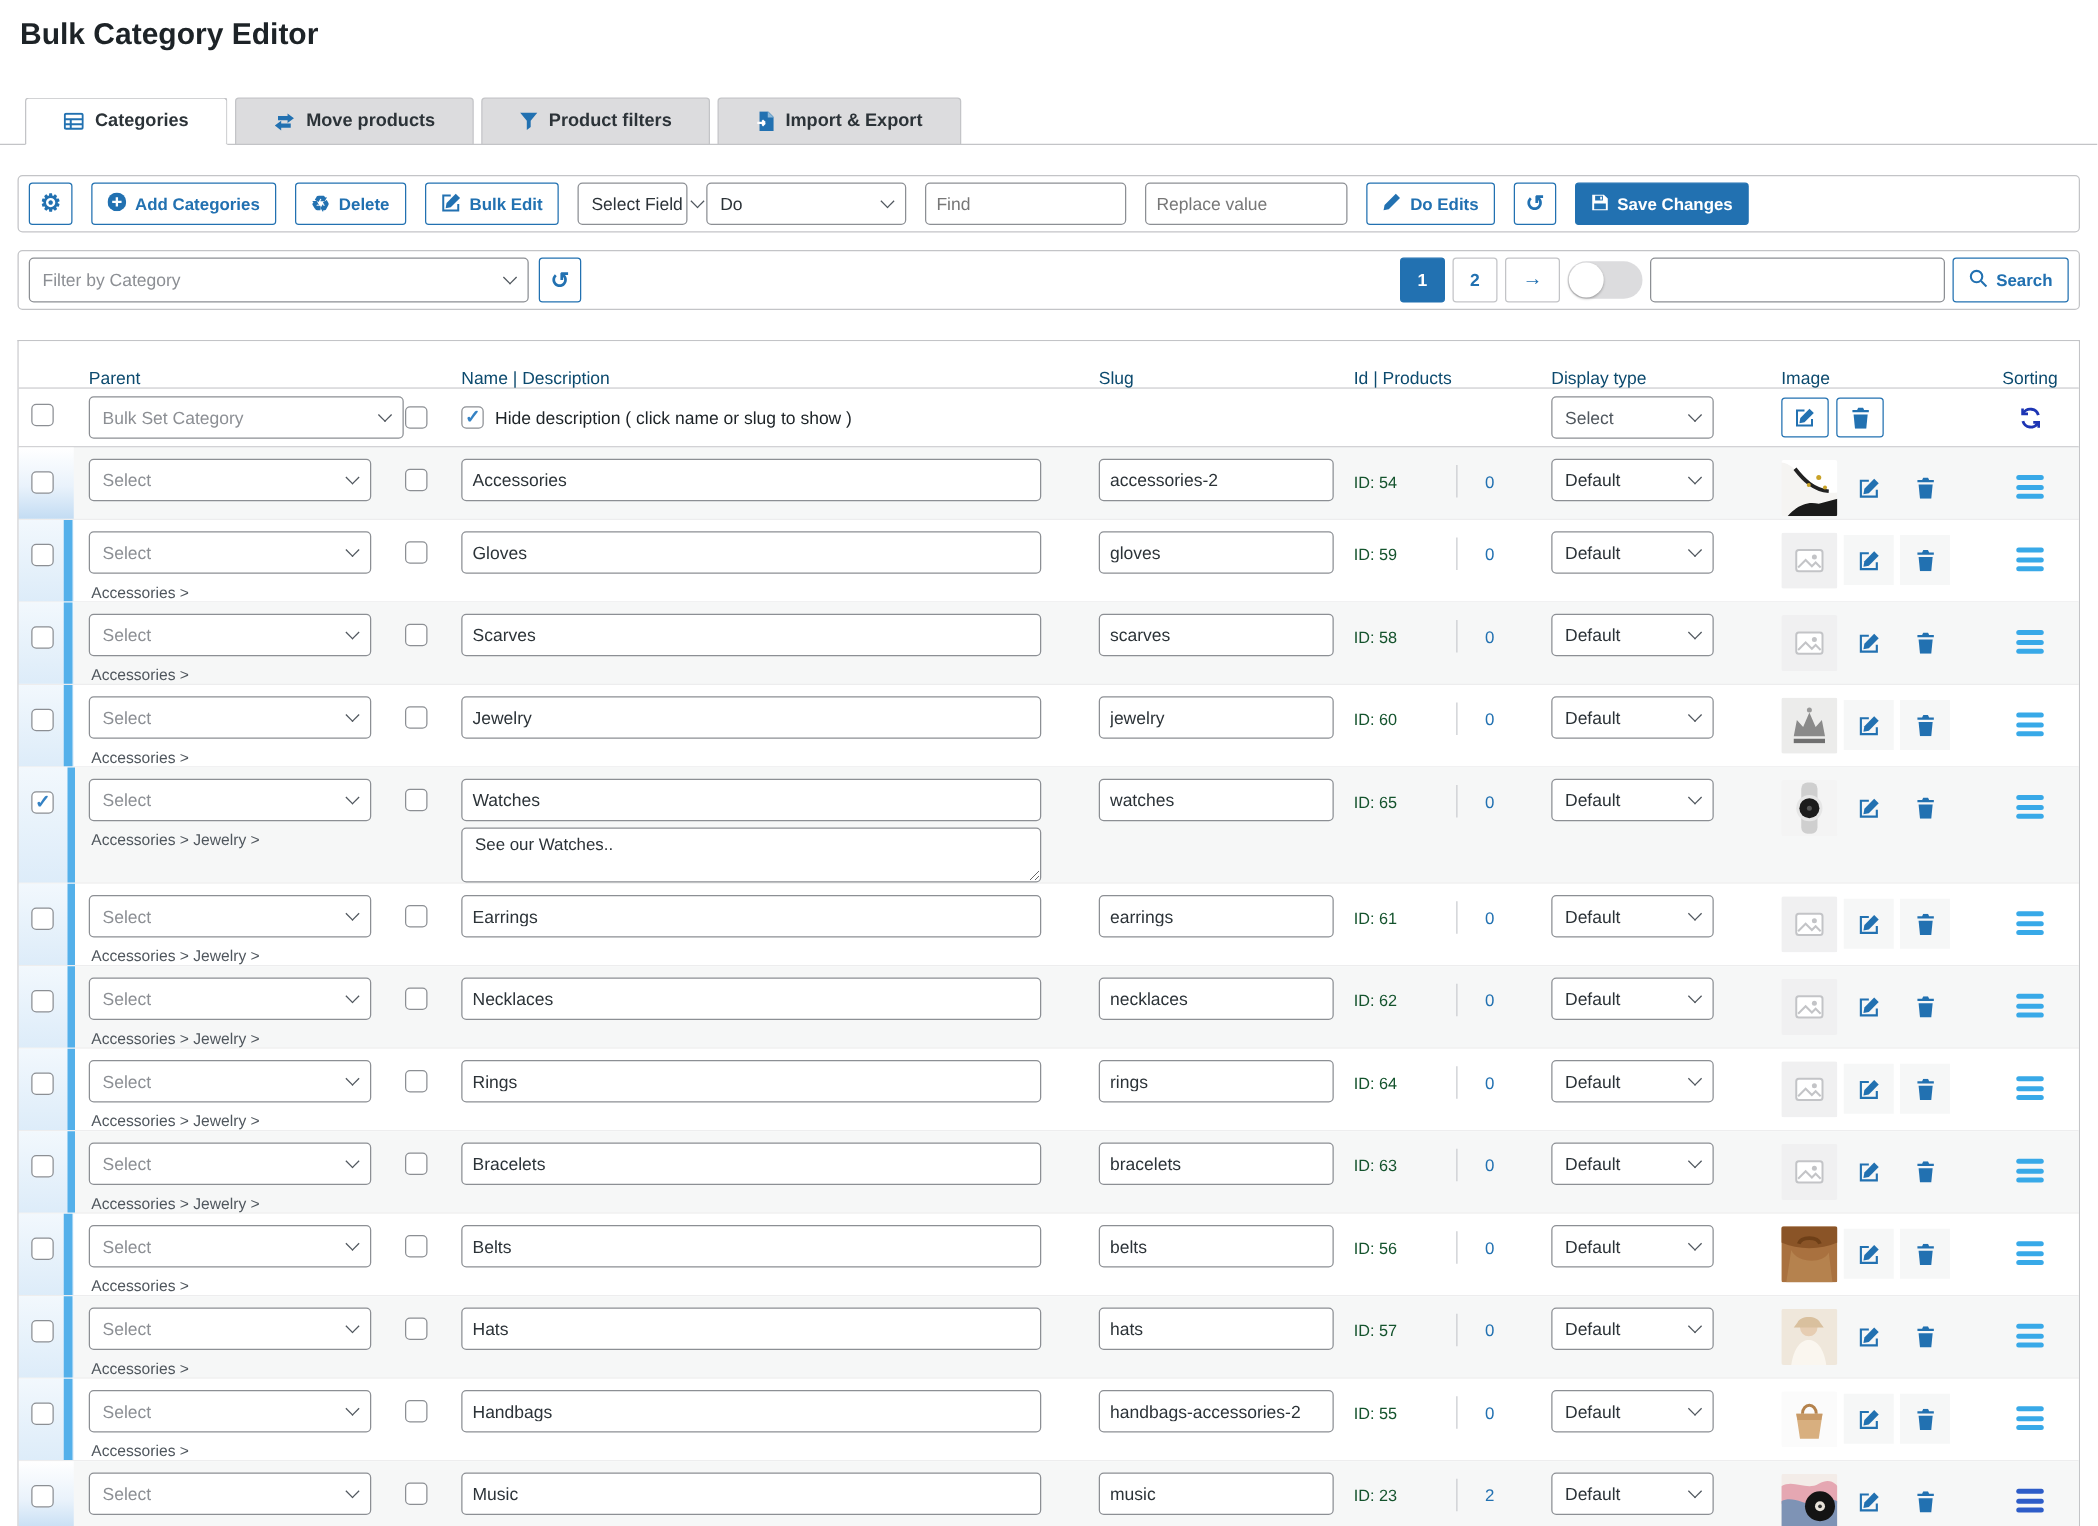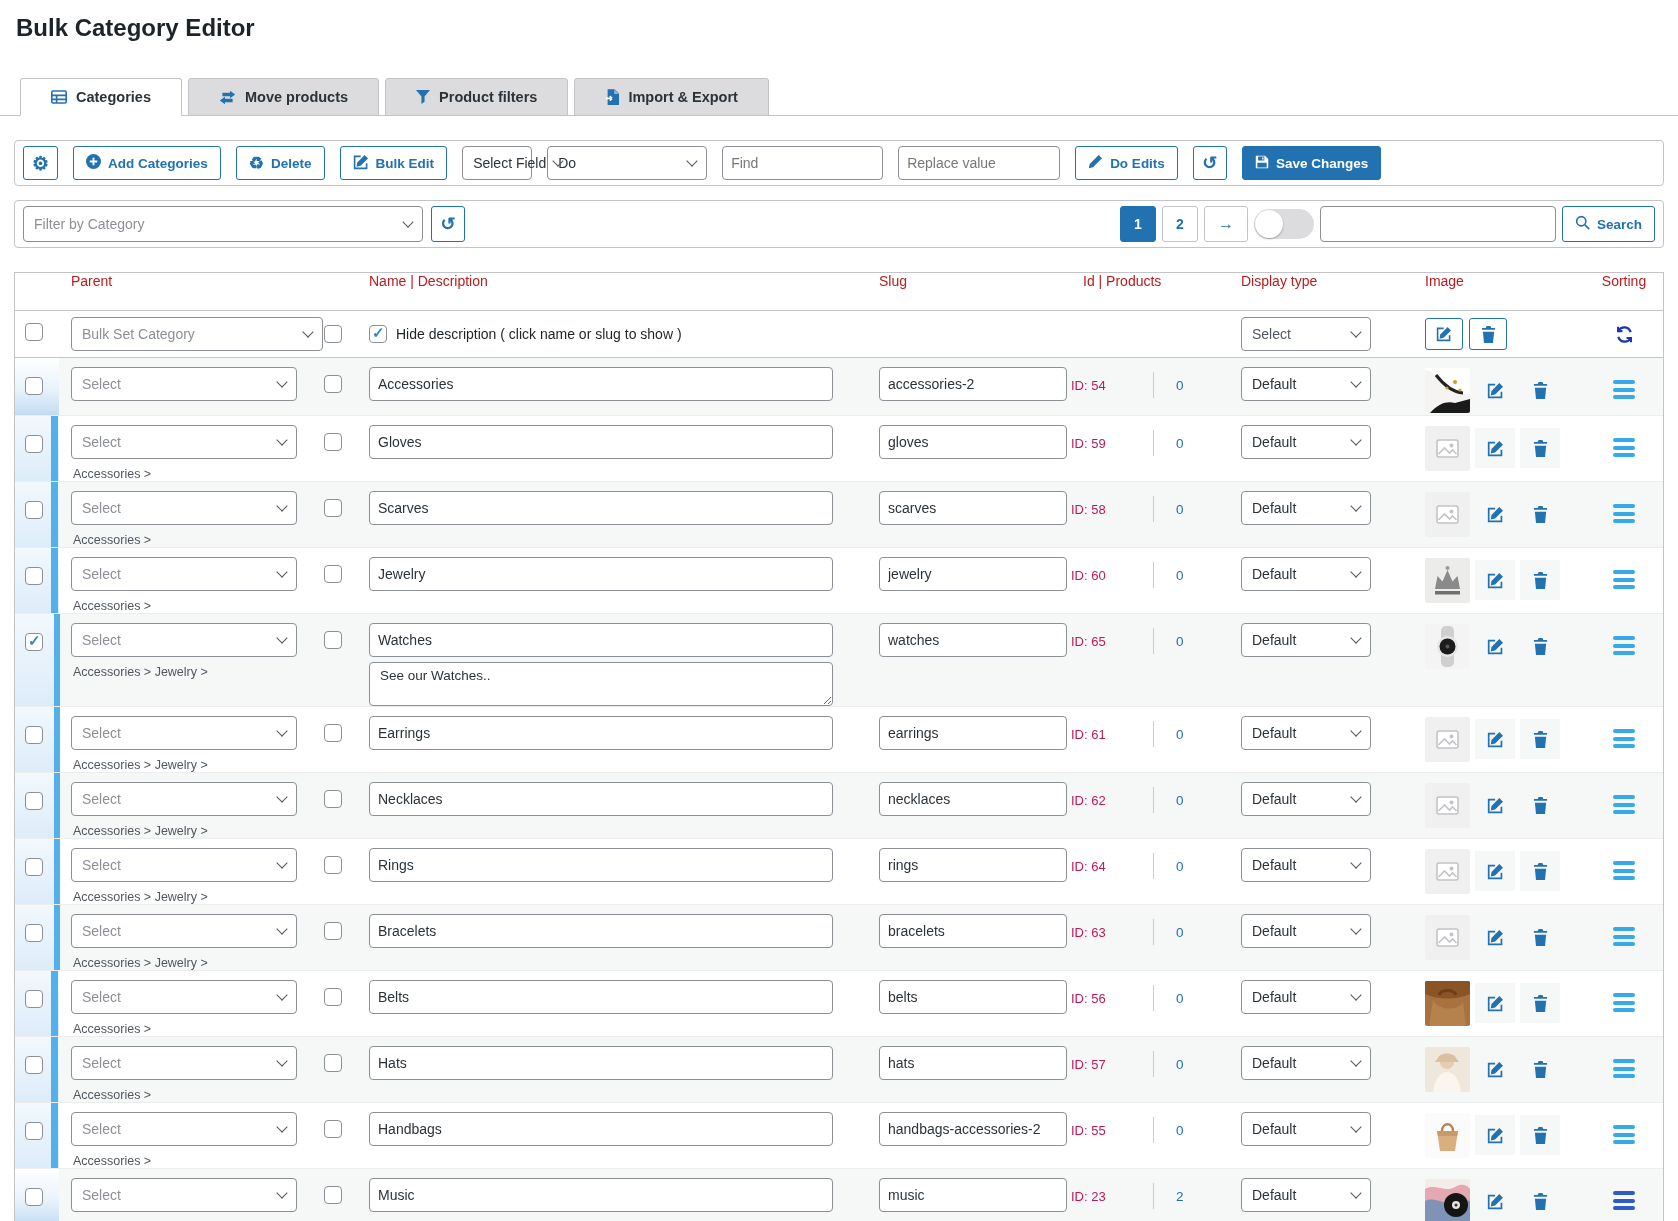--- a/index.html
+++ b/index.html
@@ -36,36 +36,36 @@
           font-size:14px;color:#2c3338;cursor:pointer;white-space:nowrap}
   .caret{width:8px;height:8px;border-right:1.8px solid #50575e;border-bottom:1.8px solid #50575e;
          transform:rotate(45deg);margin-top:-5px;flex:none}
   .sel-text.placeholder{color:#8c8f94}
   .sel-text.dim{color:#50575e}
 
   .txt{height:34px;border:1px solid var(--inputborder);border-radius:4px;background:#fff;
        font:14px "Liberation Sans",sans-serif;color:#2c3338;padding:0 8px}
   .txt::placeholder{color:#777}
 
-  .w-select-field{width:70px}.w-do{width:160px}.w-find{width:161px}.w-replace{width:162px}
+  .w-select-field{width:88px}.w-do{width:160px}.w-find{width:161px}.w-replace{width:162px}
   .w-filter{width:400px;height:36px}.w-search{width:236px;height:36px}
 
   .pag-cluster{margin-left:auto;display:flex;align-items:center;gap:6px}
   .pagebtn{min-width:36px;height:36px;border:1px solid var(--border);border-radius:3px;background:#fff;
            color:var(--accent);font:700 14px "Liberation Sans",sans-serif;cursor:pointer}
   .pagebtn.active{background:var(--accent);border-color:var(--accent);color:#fff}
   .pagebtn.arrow{width:44px;font-size:16px;font-weight:400}
   .toggle{width:60px;height:30px;border-radius:15px;background:#dcdcde;position:relative;cursor:pointer;flex:none}
   .knob{position:absolute;left:1px;top:1px;width:28px;height:28px;border-radius:50%;background:#fff;
         box-shadow:0 1px 2px rgba(0,0,0,.3)}
   .filterbar .btn{height:36px}
 
   
   .table{margin:24px 14px 0;border:1px solid var(--border);border-bottom:none}
-  .thead{display:flex;align-items:flex-start;height:38px;border-bottom:1px solid var(--border);font-size:14px;color:#b91c1c;background:#fff}
+  .thead{display:flex;align-items:flex-end;height:38px;border-bottom:1px solid var(--border);font-size:14px;color:#0c4a6e;background:#fff}
   .cell{flex:none}
   .c-check{width:44px}
   .c-parent{width:254px;padding-left:12px}
   .c-desccb{width:40px;display:flex;justify-content:center}
   .c-name{width:494px;padding-left:16px}
   .c-slug{width:224px;padding-left:32px}
   .c-id{width:160px}
   .c-display{width:166px;padding-left:10px}
   .c-image{width:186px;padding-left:28px}
   .c-sort{width:82px;display:flex;justify-content:center}
@@ -97,21 +97,21 @@
   .trow.lvl2 .c-check::after{left:39px;width:6px}
   .trow .cb.rowcb{position:relative;z-index:1;margin:19px 0 0 10px}
   .trow .c-parent .select{width:226px}
   .crumb{margin:8px 0 0 2px;font-size:12.5px;color:#50575e}
   .trow .c-desccb{padding-top:8px}
   .name-input{width:464px}
   .desc-area{display:block;width:464px;height:44px;margin-top:5px;padding:5px 10px;resize:both;
              font:13.5px "Liberation Sans",sans-serif;border:1px solid var(--inputborder);border-radius:4px;color:#2c3338}
   .slug-input{width:188px}
   .trow .c-id{display:flex;align-items:center;height:36px}
-  .idtext{font-size:13px;color:#be185d;margin-left:0;min-width:70px}
+  .idtext{font-size:13px;color:#14532d;margin-left:12px;min-width:70px}
   .vdiv{width:1px;height:26px;background:#c9cbcf;margin-left:12px}
   .count{margin-left:22px;color:var(--accent);font-size:13.5px;text-decoration:none;cursor:pointer}
   .trow .c-display .select{width:130px}
   .trow .c-image{display:flex;align-items:center;gap:5px;height:50px;margin-top:-2px}
   .thumb{width:45px;height:45px;display:inline-flex;overflow:hidden;border-radius:2px;cursor:pointer;flex:none}
   .iconbox{width:40px;height:40px;background:var(--stripe);display:inline-flex;align-items:center;
            justify-content:center;color:var(--accent);border:none;cursor:pointer;flex:none}
   .handle{display:inline-flex;flex-direction:column;gap:3.5px;margin-top:13px;color:var(--handle);cursor:grab}
   .handle i{width:22px;height:4px;border-radius:2px;background:currentColor}
   .handle.dark{color:var(--handle-dark)}

